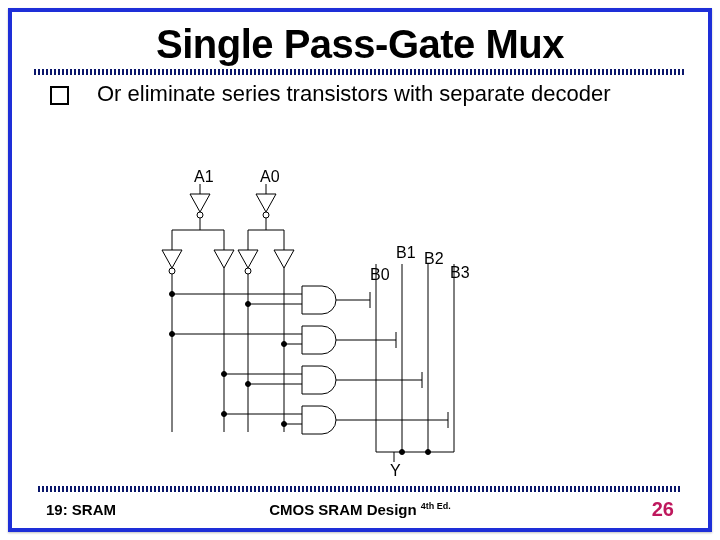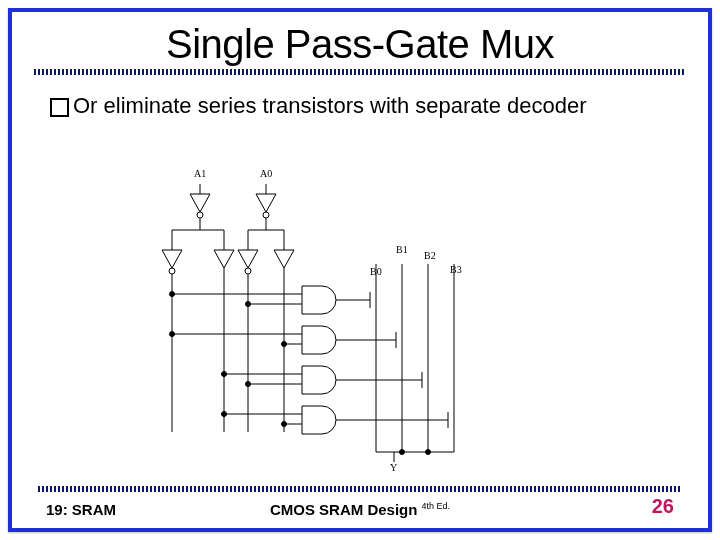--- a/index.html
+++ b/index.html
@@ -1,29 +1,29 @@
 <!DOCTYPE html>
 <html><head>
 <meta charset="utf-8">
 <style>
   html,body{margin:0;padding:0;background:#fff}
   .page{width:720px;height:540px;position:relative;font-family:Arial,Helvetica,sans-serif;box-sizing:border-box;padding:8px}
   .outer{box-sizing:border-box;width:704px;height:524px;background:#fff;box-shadow:0 1px 2px rgba(0,0,0,.25)}
   .inner{box-sizing:border-box;width:100%;height:100%;border:4px solid #1e2fd8;position:relative;padding:4px 22px 0}
-  .title{font-family:"Arial Black",Arial,sans-serif;font-weight:400;font-size:40px;text-align:center;color:#000;margin:6px 0 2px;letter-spacing:-.5px}
+  .title{font-family:"Arial Black",Arial,sans-serif;font-weight:700;font-size:40px;text-align:center;color:#000;margin:6px 0 2px;letter-spacing:-.5px}
   .hatch{height:6px;background:repeating-linear-gradient(90deg,#0b176b 0 2px,#fff 2px 4px)}
-  .bullet{margin-top:18px;display:flex;align-items:flex-start;gap:4px;font-size:22px;color:#000;padding-left:16px}
+  .bullet{margin-top:6px;display:flex;align-items:flex-start;gap:28px;font-size:22px;color:#000;padding-left:16px}
   .bullet .box{width:15px;height:15px;border:2px solid #000;margin-top:5px;flex:0 0 auto}
   .diagram{position:absolute;left:120px;top:160px;width:420px;height:310px}
-  .lbl{position:absolute;font-size:10px;font-family:Liberation Serif, serif;color:#000}
+  .lbl{position:absolute;font-size:16px;font-family:Liberation Sans, sans-serif;color:#000}
   .footer-hatch{position:absolute;left:26px;right:26px;bottom:36px;height:6px;background:repeating-linear-gradient(90deg,#0b176b 0 2px,#fff 2px 4px)}
-  .footer{position:absolute;left:0;right:0;bottom:10px;display:flex;align-items:flex-end;font-weight:bold;color:#000}
+  .footer{position:absolute;left:0;right:0;bottom:10px;display:flex;align-items:center;font-weight:bold;color:#000}
   .fl{position:absolute;left:34px;font-size:15px}
   .fc{width:100%;text-align:center;font-size:15px}
-  .fc sup{font-size:9px;font-weight:normal}
+  .fc sup{font-size:9px;font-weight:bold}
   .fr{position:absolute;right:34px;font-size:20px;color:#be185d;font-weight:bold}
   svg{position:absolute;left:0;top:0}
 </style>
 </head>
 <body>
 
 <div class="page">
   <div class="outer">
     <div class="inner">
       <div class="title">Single Pass-Gate Mux</div>

